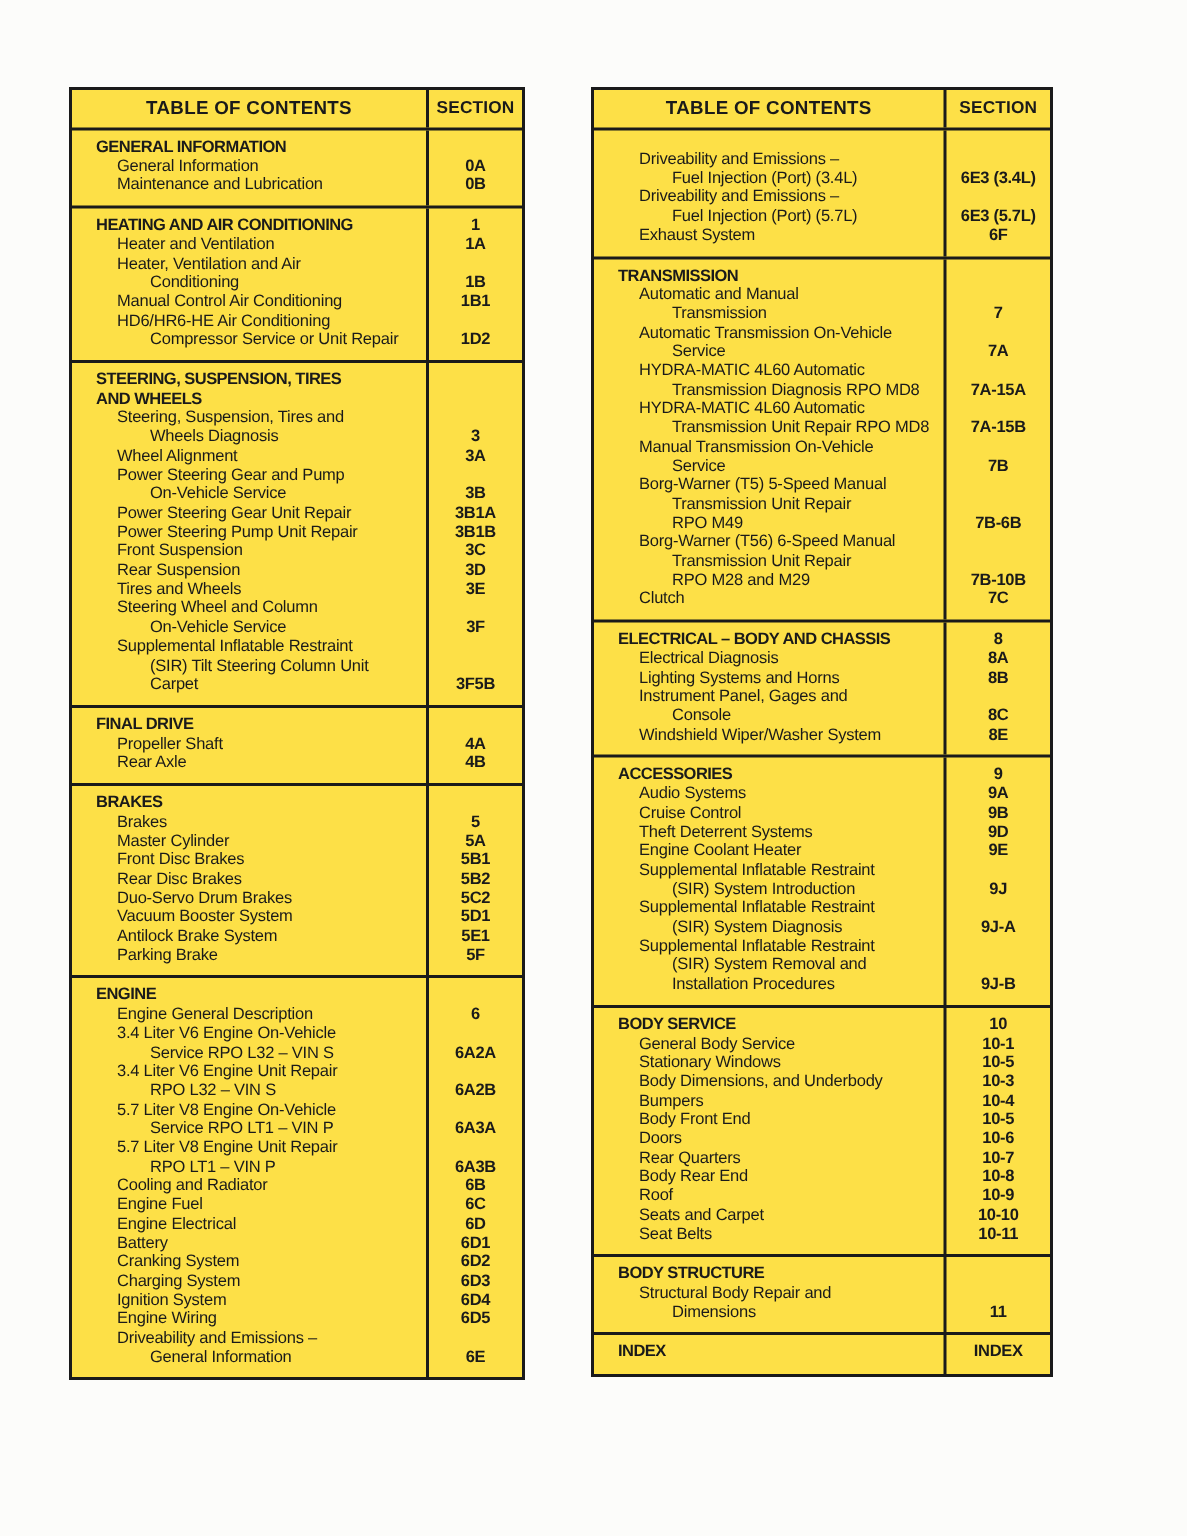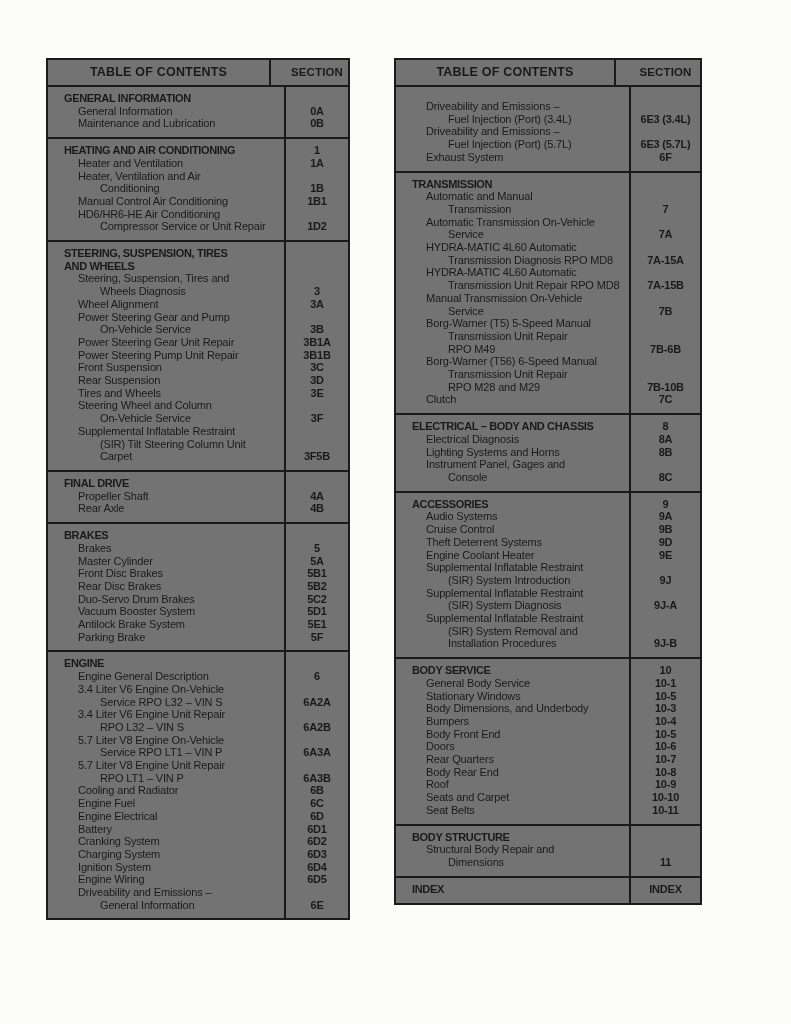--- a/index.html
+++ b/index.html
@@ -6,38 +6,38 @@
   body{
     width:791px;height:1024px;position:relative;
     background:#fcfcfa;
     font-family:"Liberation Sans","DejaVu Sans",sans-serif;
     color:#1a1a1a;
     -webkit-font-smoothing:antialiased;
   }
   .toc-table{
     position:absolute;top:58px;
     border:2px solid #1a1a1a;
-    background:#737373;
+    background:#fde047;
   }
   .toc-table.left{left:46px;width:300px;--code-w:62px;}
   .toc-table.right{left:394px;width:304px;--code-w:69px;}
 
   .toc-header{
     display:flex;align-items:stretch;
     border-bottom:2px solid #1a1a1a;
     font-weight:bold;
   }
   .hdr-contents{
     flex:1;text-align:center;
     font-size:12.5px;line-height:25px;letter-spacing:0.2px;
   }
   .hdr-section{
     width:var(--code-w);flex:none;
     border-left:2px solid #1a1a1a;
-    text-align:center;font-size:11.5px;line-height:25px;letter-spacing:0.1px;padding-left:15px;
+    text-align:center;font-size:11.5px;line-height:25px;letter-spacing:0.1px;
   }
 
   .toc-group{
     position:relative;
     padding:5px 0 7px 0;
   }
   .toc-group + .toc-group{border-top:2px solid #1a1a1a;}
   .toc-group::after{
     content:"";position:absolute;top:0;bottom:0;
     right:var(--code-w);width:2px;background:#1a1a1a;
@@ -489,20 +489,26 @@
           </div>
           <div class="row-code">8B</div>
         </div>
         <div class="toc-row item">
           <div class="row-text">
             <div class="line">Instrument Panel, Gages and</div>
             <div class="line cont">Console</div>
           </div>
           <div class="row-code">8C</div>
         </div>
+        <div class="toc-row item">
+          <div class="row-text">
+            <div class="line">Windshield Wiper/Washer System</div>
+          </div>
+          <div class="row-code">8E</div>
+        </div>
       </div>
       <div class="toc-group">
         <div class="toc-row heading">
           <div class="row-text">
             <div class="line">ACCESSORIES</div>
           </div>
           <div class="row-code">9</div>
         </div>
         <div class="toc-row item">
           <div class="row-text">

